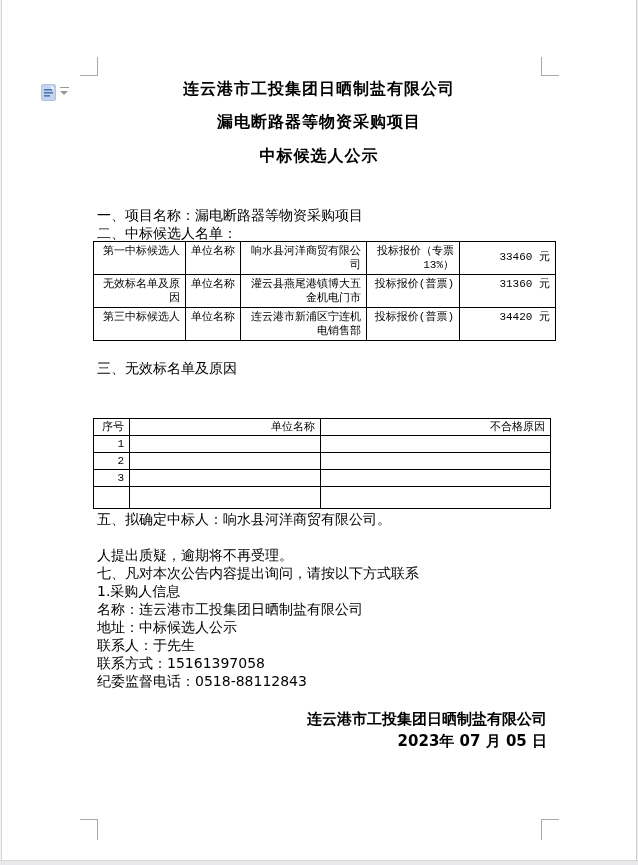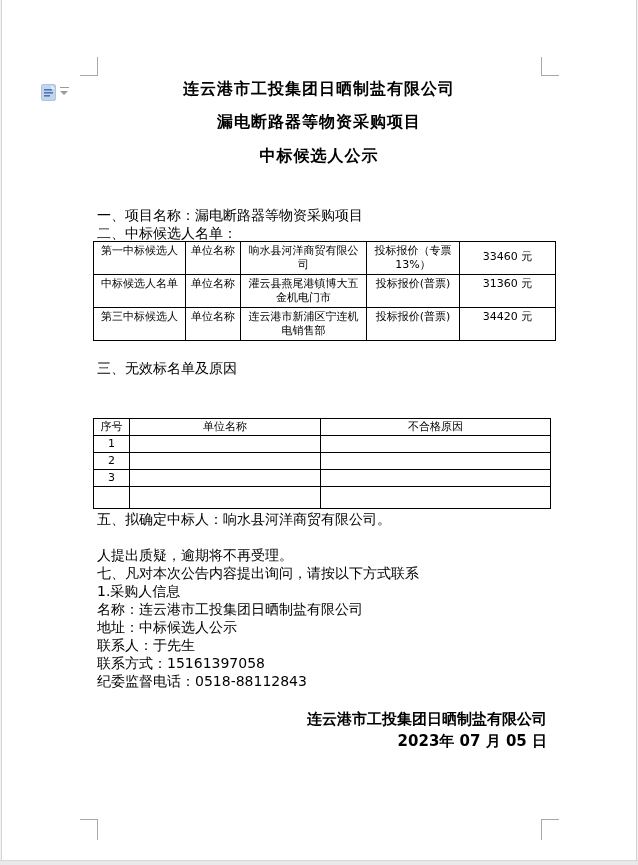--- a/index.html
+++ b/index.html
@@ -36,22 +36,22 @@
   
   .doc-title { position:absolute; left:0; right:0; text-align:center;
     font-size:16px; font-weight:bold; white-space:nowrap; letter-spacing:1px; }
 
   
   .line { position:absolute; left:95px; font-size:14px; line-height:18px; white-space:nowrap; }
 
   
   table { border-collapse:collapse; table-layout:fixed; position:absolute; left:91px;
     font-size:11px; line-height:14px; }
-  td, th { border:1px solid #000; padding:2px 5px; vertical-align:top; text-align:center;
-    font-weight:normal; overflow:hidden; word-break:break-all; }
+  td, th { border:1px solid #000; padding:2px 5px; vertical-align:top; text-align:right;
+    font-weight:normal; overflow:hidden; word-break:break-all;font-family:Liberation Mono, monospace; }
   .tbl-candidates { top:241px; width:462px; }
   .tbl-candidates td { height:32px; }
   .tbl-invalid { top:394px; width:457px;margin-top:24px; }
   .tbl-invalid td, .tbl-invalid th { height:17px; padding:1px 5px; }
   .tbl-invalid tr.tall td { height:22px; }
   .price-cell { padding-top:8px; }
 
   
   .signature { position:absolute; right:89px; top:708px; text-align:right;
     font-size:15px; font-weight:bold; line-height:22px; white-space:nowrap; }
@@ -103,21 +103,21 @@
       </colgroup>
       <tbody>
         <tr>
           <td>第一中标候选人</td>
           <td>单位名称</td>
           <td>响水县河洋商贸有限公司</td>
           <td>投标报价（专票13%）</td>
           <td class="price-cell">33460 元</td>
         </tr>
         <tr>
-          <td>中标候选人名单</td>
+          <td>无效标名单及原因</td>
           <td>单位名称</td>
           <td>灌云县燕尾港镇博大五金机电门市</td>
           <td>投标报价(普票)</td>
           <td>31360 元</td>
         </tr>
         <tr>
           <td>第三中标候选人</td>
           <td>单位名称</td>
           <td>连云港市新浦区宁连机电销售部</td>
           <td>投标报价(普票)</td>

